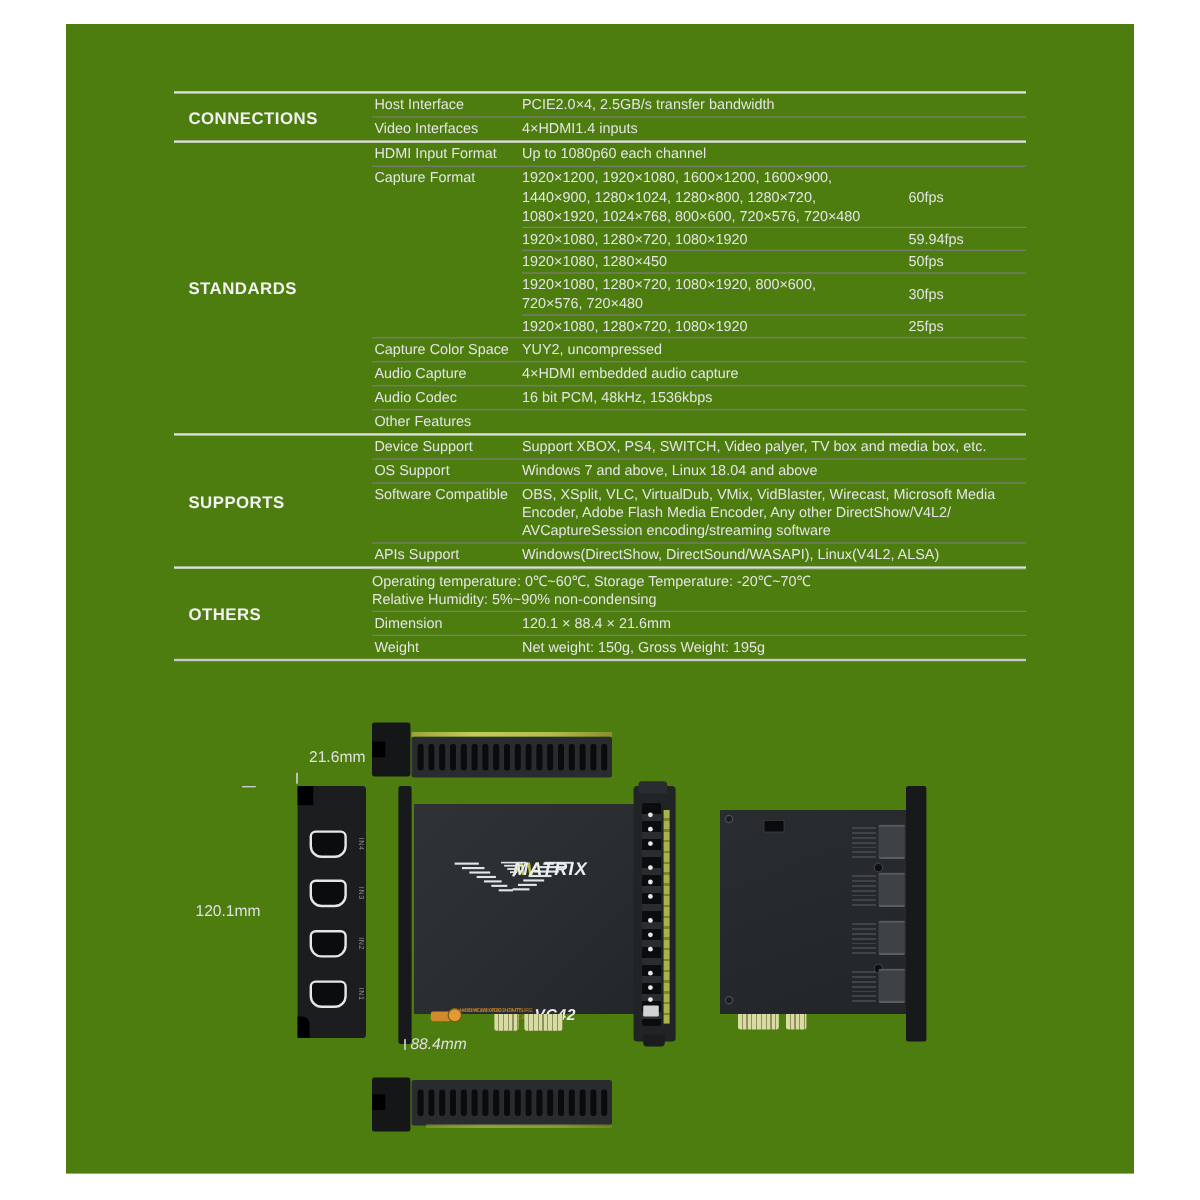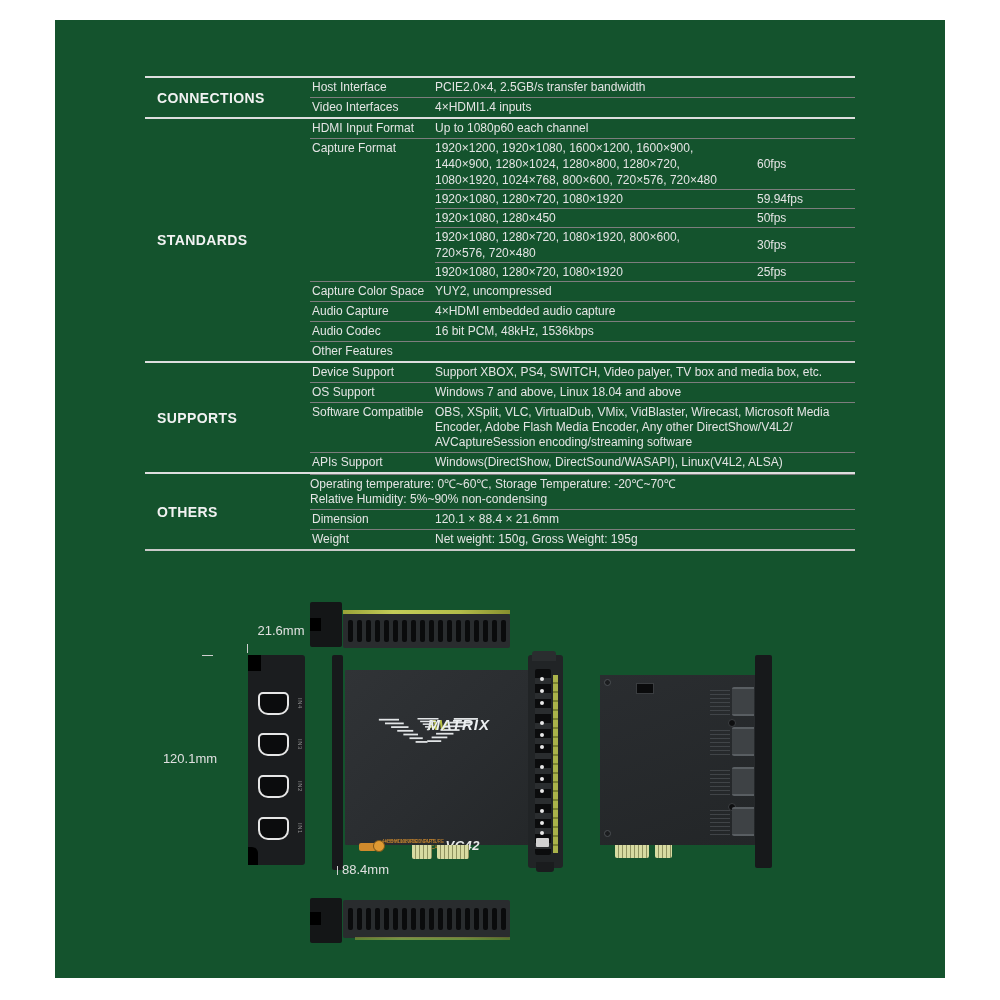--- a/index.html
+++ b/index.html
@@ -3,21 +3,21 @@
 <meta charset="utf-8">
 <style>
   html,body{margin:0;padding:0;}
   body{
     width:1000px;height:1000px;background:#ffffff;position:relative;
     font-family:"Liberation Sans", sans-serif;
     -webkit-font-smoothing:antialiased;
   }
   .canvas{
     position:absolute;left:55px;top:20px;width:890px;height:958px;
-    background:#14532d;overflow:hidden;
+    background:#4d7c0f;overflow:hidden;
   }
 
   
   .spec-table{
     position:absolute;left:90px;top:56px;width:710px;
     color:#e4e4e4;font-size:12px;
     border-top:2px solid #dedede;border-bottom:2px solid #c9c9c9;
   }
   .section{display:flex;}
   .section-label{
@@ -379,21 +379,21 @@
           <div class="hdmi-foot" style="top: 132px;">
             <div class="pins"></div>
             <div class="shell"></div>
           </div>
         </div>
     </div>
     <div class="back-bracket"></div>
     <div class="gold" style="left:560px;top:825px;width:34px;height:13px;"></div>
     <div class="gold" style="left:600px;top:825px;width:17px;height:13px;"></div>
 
-    <div class="dim-h" style="left:282px;top:846px;width:168px;height:9px;align-items:center;">
+    <div class="dim-h" style="left:282px;top:846px;width:168px;height:9px;align-items:center;font-style:italic;">
       <div class="tick"></div>
         <div class="bar"></div>
       <div class="dim-label" style="position:static;padding:0 5px;transform:translateY(-1px);">88.4mm</div>
       <div class="bar"></div>
         <div class="tick"></div>
     </div>
 
     <div class="vent-tab" style="left:255px;top:878px;height:45px;">
       <div class="cut" style="top:14px;"></div>
     </div>

